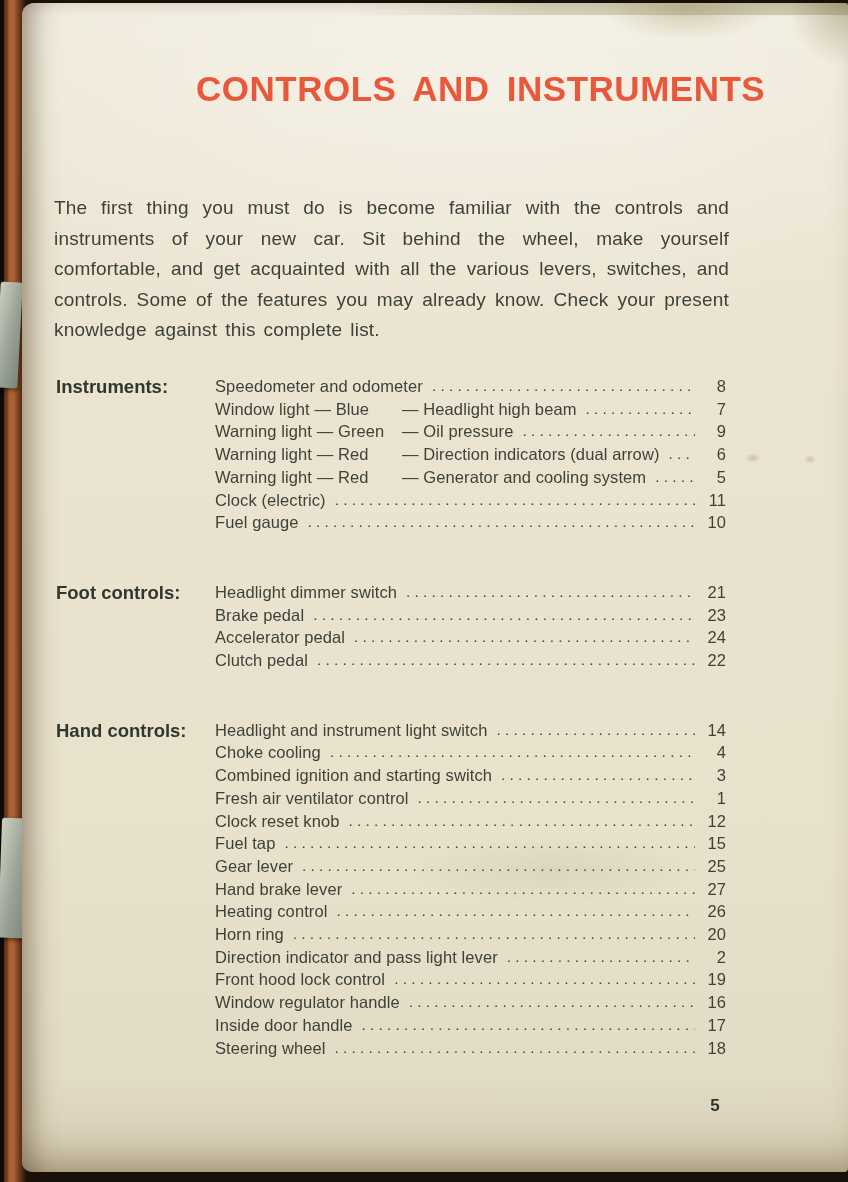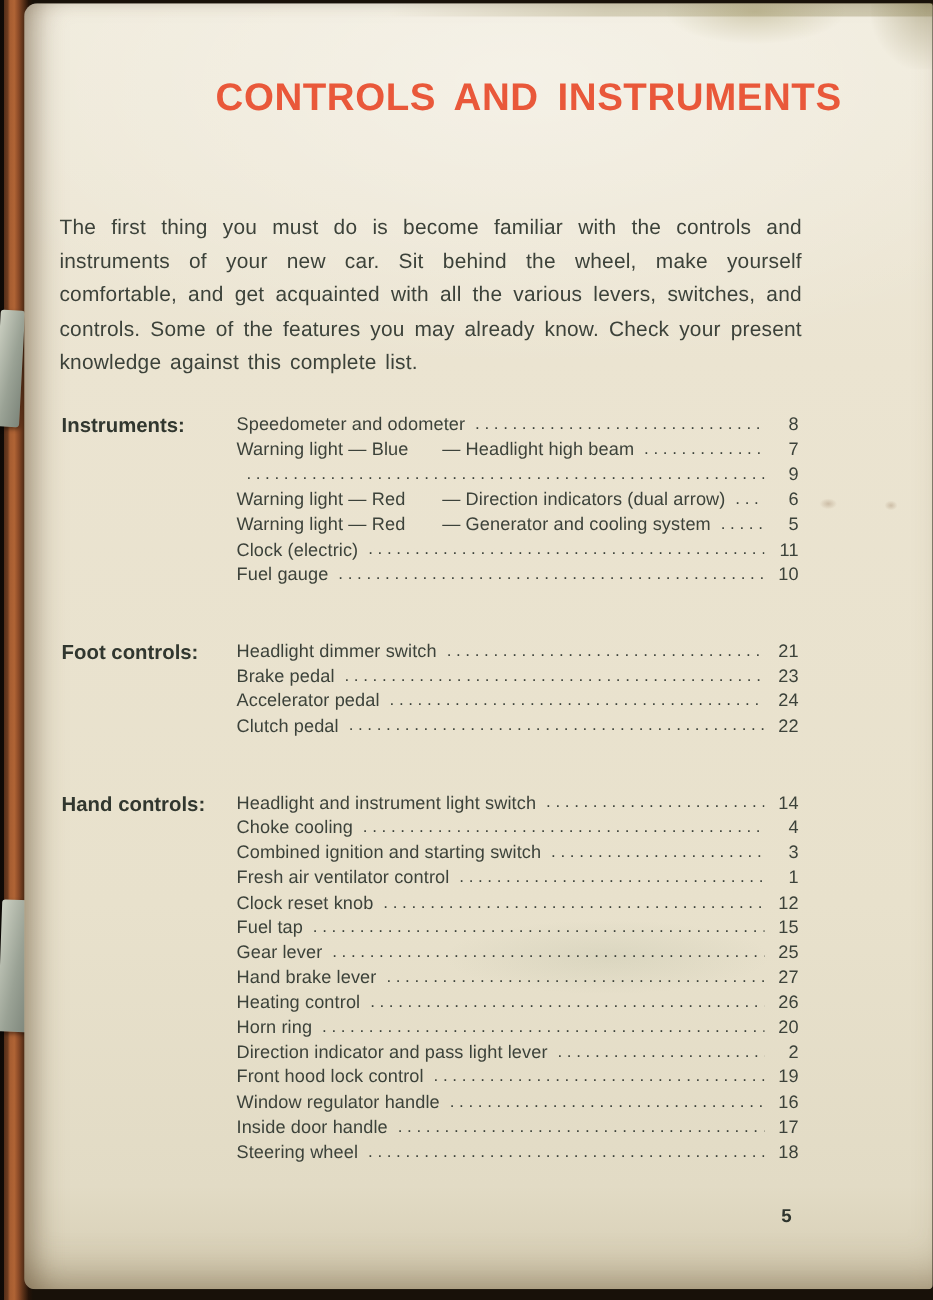--- a/index.html
+++ b/index.html
@@ -143,26 +143,27 @@
   <div class="section">
     <div class="section-label">Instruments:</div>
     <div class="items">
   <div class="row">
     <span class="itext">Speedometer and odometer</span>
     <span class="dots"></span>
     <span class="pnum">8</span>
   </div>
 
   <div class="row">
-    <span class="itext"><span class="col1">Warning light — Blue</span>— Headlight high beam</span>
+    <span class="itext"><span class="col1">Window light — Blue</span>— Headlight high beam</span>
     <span class="dots"></span>
     <span class="pnum">7</span>
   </div>
 
   <div class="row">
+    <span class="itext"><span class="col1">Warning light — Green</span>— Oil pressure</span>
     <span class="dots"></span>
     <span class="pnum">9</span>
   </div>
 
   <div class="row">
     <span class="itext"><span class="col1">Warning light — Red</span>— Direction indicators (dual arrow)</span>
     <span class="dots"></span>
     <span class="pnum">6</span>
   </div>
 

